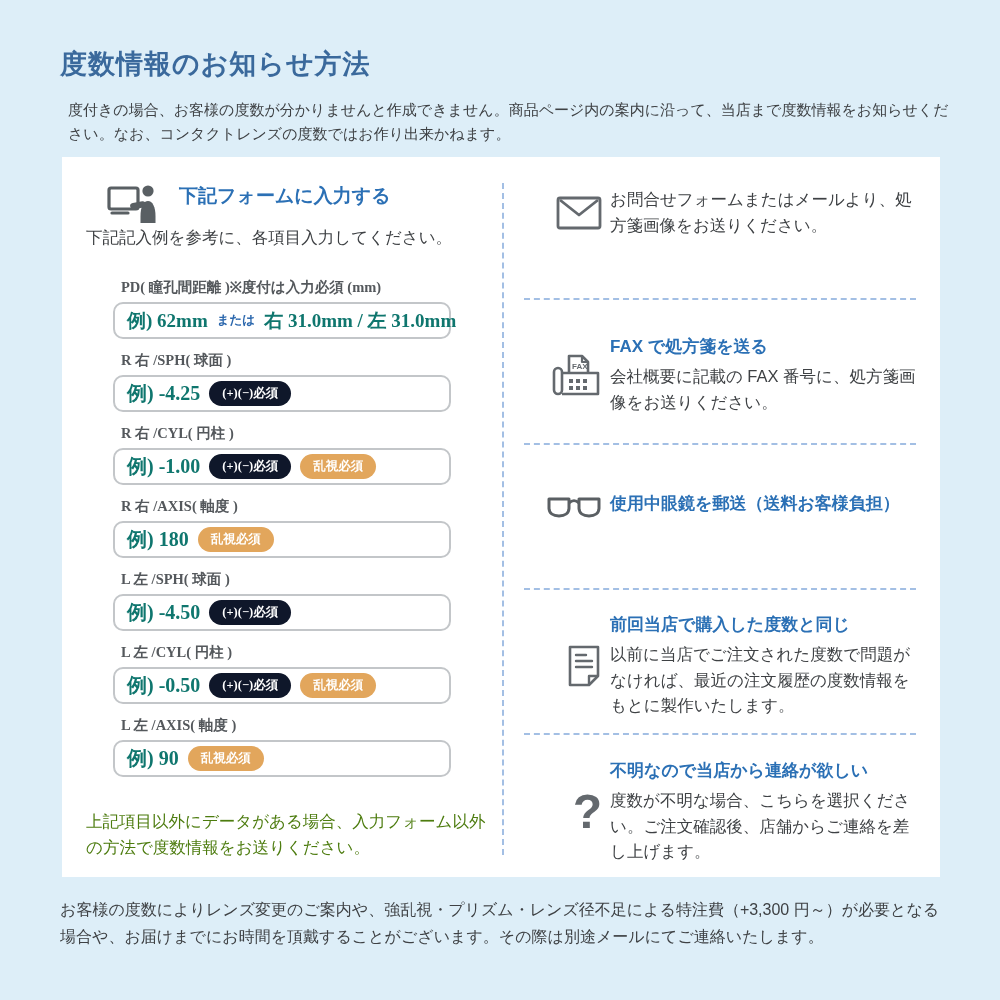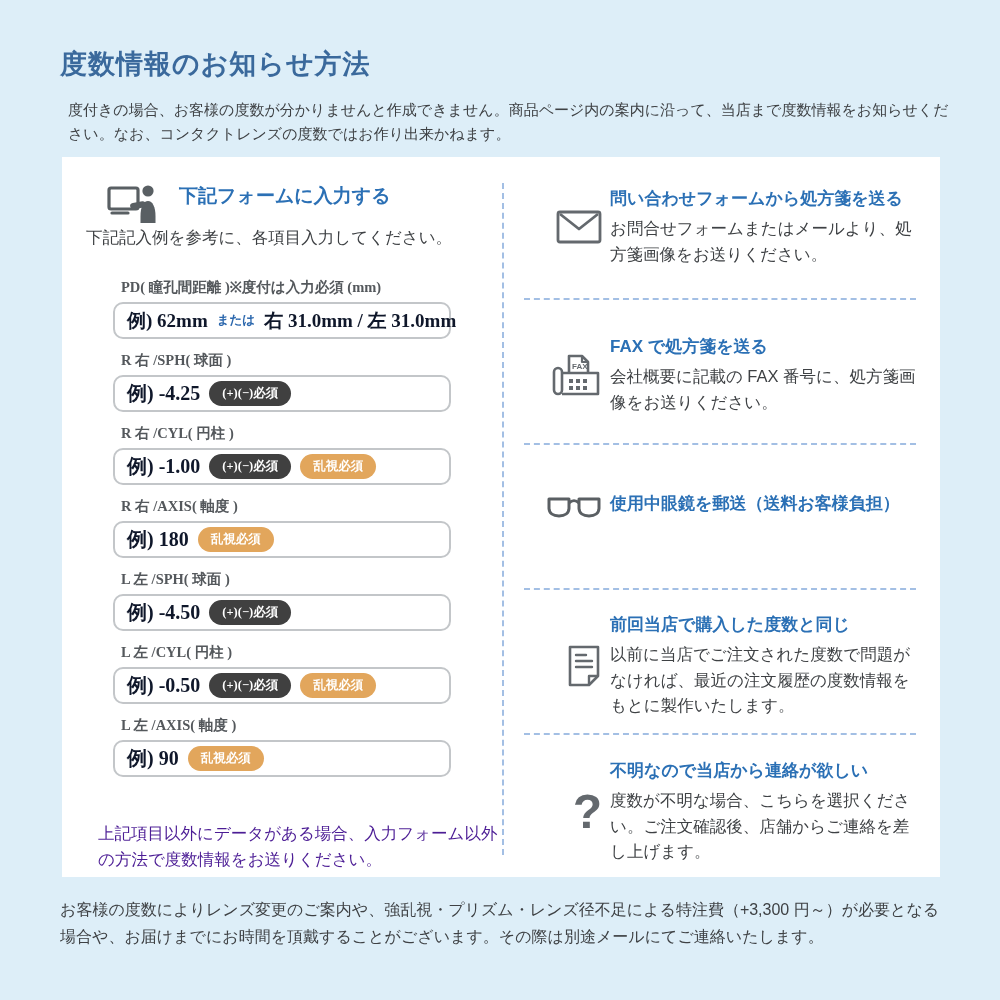--- a/index.html
+++ b/index.html
@@ -33,32 +33,32 @@
   .form { position:absolute; left:51px; top:122px; width:338px;font-family:Liberation Serif, serif; }
   .field-label {
     display:block; margin:0 0 6px 8px;
     font-size:14.5px; font-weight:bold; color:#54585c; line-height:17px;
   }
   .field-box {
     box-sizing:border-box; height:37px; margin-bottom:13px; width:338px;
     border:2px solid #c3c6c9; border-radius:10px; background:#fff;
     display:flex; align-items:center; padding:0 10px 0 12px; gap:9px;
   }
-  .ex { font-size:20px; font-weight:bold; color:#0f172a; white-space:nowrap; }
+  .ex { font-size:20px; font-weight:bold; color:#0f766e; white-space:nowrap; }
   .ex-pd { font-size:19px; }
   .ex-small { font-size:12.5px; font-weight:bold; color:#2b67ad; white-space:nowrap; }
   .pill {
     display:inline-block; padding:4px 13px; border-radius:14px;
     font-size:12.5px; font-weight:bold; color:#ffffff; white-space:nowrap;
   }
-  .pill-blue { background:#404040; }
+  .pill-blue { background:#0f172a; }
   .pill-orange { background:#e2a65c; }
   .note {
-    position:absolute; left:24px; top:652px; width:404px; margin:12px;
-    font-size:16.5px; line-height:1.55; color:#4c1d95;
+    position:absolute; left:24px; top:652px; width:404px; margin:0;
+    font-size:16.5px; line-height:1.55; color:#4d7c0f;
   }
   
   .v-divider {
     position:absolute; left:440px; top:26px; height:672px; width:0;
     border-left:2px dashed #a3bfe4;
   }
   
   .col-right { position:absolute; left:462px; top:0; width:398px; height:100%; }
   .method { position:absolute; left:0; display:flex; align-items:center; gap:8px; width:398px; }
   .icon-wrap { width:78px; flex:0 0 78px; display:flex; justify-content:flex-end; align-items:center; }
@@ -161,21 +161,20 @@
     <div class="col-right">
 
       <div class="method m1">
         <div class="icon-wrap">
           <svg width="46" height="34" viewBox="0 0 46 34" aria-hidden="true">
             <rect x="2" y="2" width="42" height="30" rx="2" fill="none" stroke="#64696e" stroke-width="2.8"></rect>
             <path d="M4,4 L23,19 L42,4" fill="none" stroke="#64696e" stroke-width="2.8" stroke-linejoin="round"></path>
           </svg>
         </div>
         <div class="method-text">
-          <h3>問い合わせフォームから処方箋を送る</h3>
           <p>お問合せフォームまたはメールより、処方箋画像をお送りください。</p>
         </div>
       </div>
       <div class="h-divider d1"></div>
 
       <div class="method m2">
         <div class="icon-wrap">
           <svg width="50" height="46" viewBox="0 0 50 46" aria-hidden="true">
             <path d="M17,21 V4 h13 l6,6 v11" fill="none" stroke="#64696e" stroke-width="2.6" stroke-linejoin="round"></path>
             <path d="M30,4 v6 h6" fill="none" stroke="#64696e" stroke-width="2.2" stroke-linejoin="round"></path>

